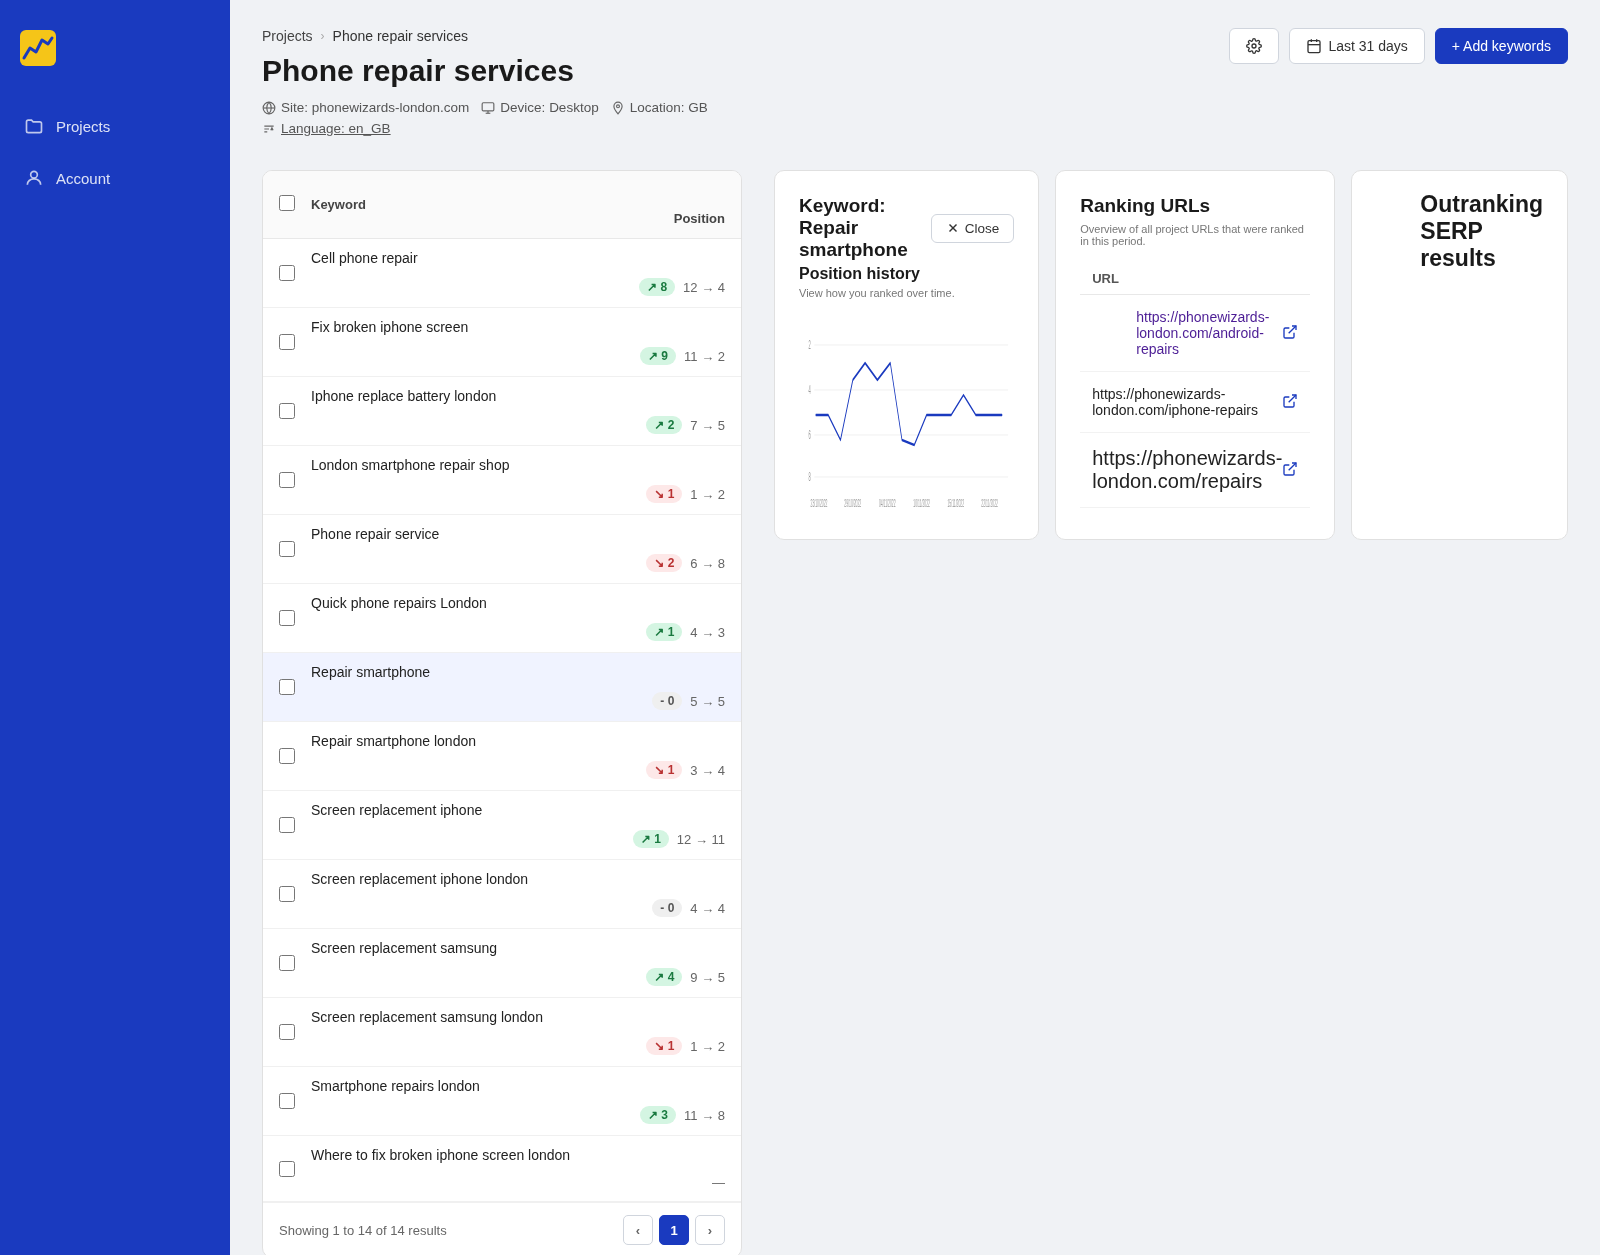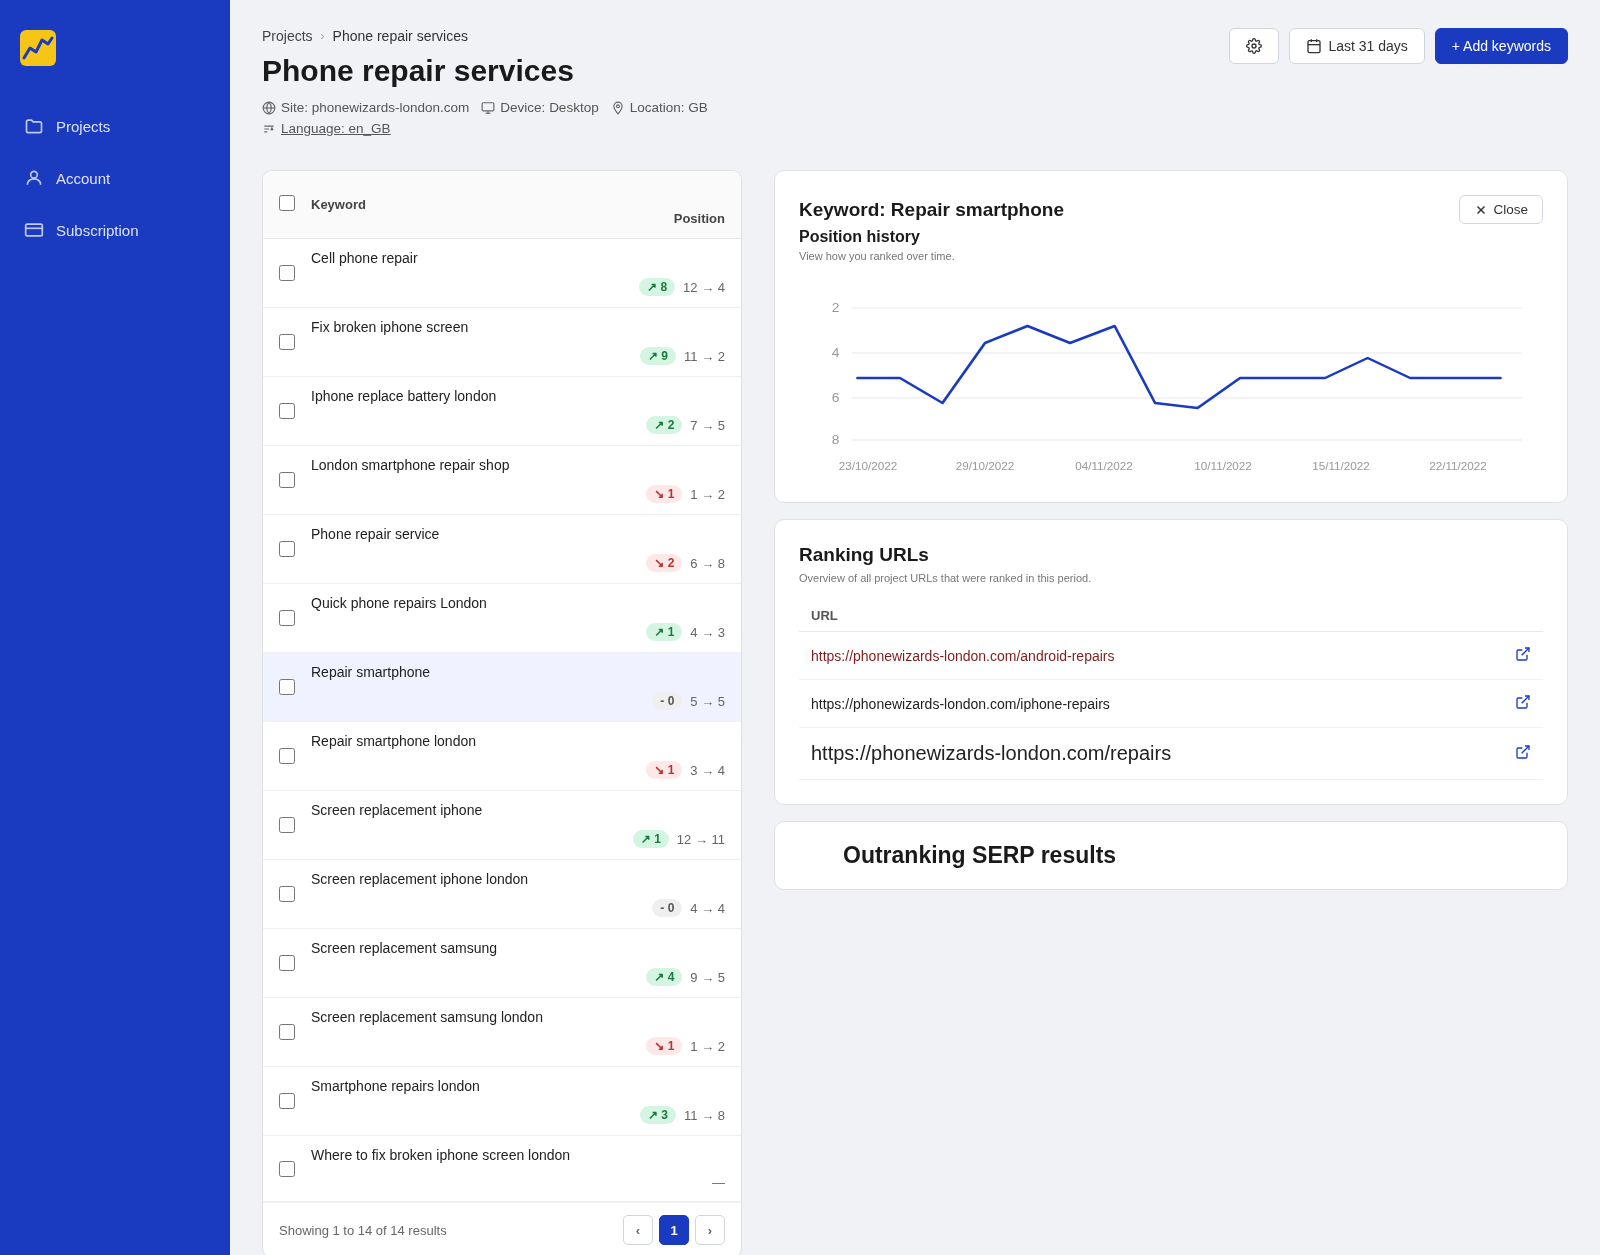--- a/index.html
+++ b/index.html
@@ -203,21 +203,21 @@
       font-weight: 600;
       color: #1a3abf;
     }
     .page-btn.active { background: #1a3abf; color: #fff; border-color: #1a3abf; }
     .page-arrow { background: transparent; border-color: #d0d5dd; color: #666; }
 
     
     .right-panels {
       flex: 1;
       display: flex;
-      flex-direction: column;
+      flex-direction: row;
       gap: 16px;
     }
 
     .panel {
       background: #fff;
       border-radius: 10px;
       border: 1px solid #e0e0e0;
       padding: 24px;
     }
 
@@ -329,27 +329,20 @@
   </div>
 
   <div class="sidebar-item">
     <svg viewBox="0 0 24 24" fill="none" stroke="currentColor" stroke-width="2">
       <circle cx="12" cy="8" r="4"></circle>
       <path d="M4 20c0-4 3.6-7 8-7s8 3 8 7"></path>
     </svg>
     <span>Account</span>
   </div>
 
-  <div class="sidebar-item">
-    <svg viewBox="0 0 24 24" fill="none" stroke="currentColor" stroke-width="2">
-      <rect x="2" y="5" width="20" height="14" rx="2"></rect>
-      <line x1="2" y1="10" x2="22" y2="10"></line>
-    </svg>
-    <span>Subscription</span>
-  </div>
 
 </div>
 
 <div class="main">
   <div class="content-area" style="position:relative;">
 
     <div class="breadcrumb">
       <span class="breadcrumb-link">Projects</span>
       <span class="breadcrumb-sep">›</span>
       <span class="breadcrumb-current">Phone repair services</span>
@@ -637,21 +630,21 @@
           <table class="url-table">
             <thead>
               <tr>
                 <th>URL</th>
               </tr>
             </thead>
             <tbody>
               <tr>
                 <td>
                   <div class="url-row">
-                    <span style="font-size:14px;color:#7f1d1d;">https://phonewizards-london.com/android-repairs</span>
+                    <span style="font-size:14px;color:#4c1d95;margin-left:44px;">https://phonewizards-london.com/android-repairs</span>
                     <span class="ext-icon">
                       <svg width="16" height="16" viewBox="0 0 24 24" fill="none" stroke="currentColor" stroke-width="2">
                         <path d="M18 13v6a2 2 0 01-2 2H5a2 2 0 01-2-2V8a2 2 0 012-2h6"></path>
                         <polyline points="15 3 21 3 21 9"></polyline>
                         <line x1="10" y1="14" x2="21" y2="3"></line>
                       </svg>
                     </span>
                   </div>
                 </td>
               </tr>

